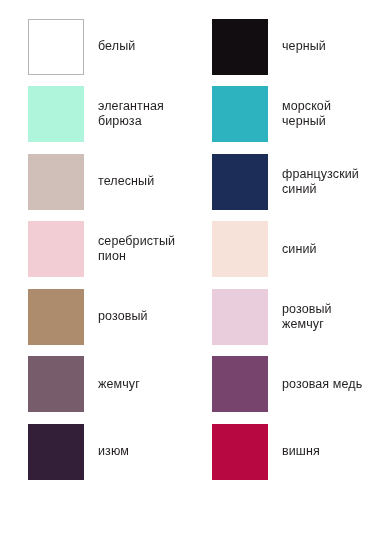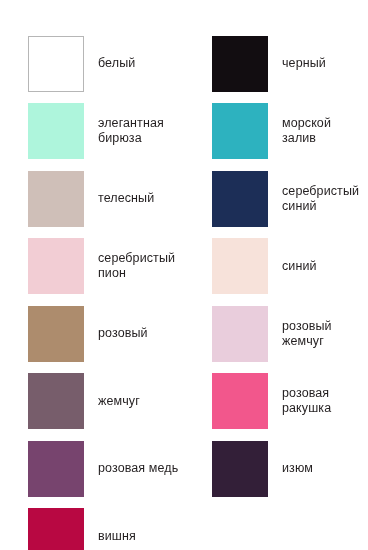--- a/index.html
+++ b/index.html
@@ -15,21 +15,21 @@
   }
 
   .palette {
     width: 368px;
     height: 550px;
     display: grid;
     grid-template-columns: 184px 184px;
     grid-auto-rows: 67.5px;
     align-content: start;
     box-sizing: border-box;
-    padding-top: 30px;
+    padding-top: 13px;
   }
 
   .swatch-row {
     display: flex;
     align-items: center;
     box-sizing: border-box;
   }
 
   .chip {
     width: 56px;
@@ -64,29 +64,29 @@
     <div class="swatch-row">
       <div class="chip" style="background-color: rgb(18, 13, 17);"></div>
       <div class="chip-label">черный</div>
     </div>
     <div class="swatch-row">
       <div class="chip" style="background-color: rgb(174, 245, 220);"></div>
       <div class="chip-label">элегантная бирюза</div>
     </div>
     <div class="swatch-row">
       <div class="chip" style="background-color: rgb(45, 178, 191);"></div>
-      <div class="chip-label">морской залив</div>
+      <div class="chip-label">морской черный</div>
     </div>
     <div class="swatch-row">
       <div class="chip" style="background-color: rgb(207, 191, 184);"></div>
       <div class="chip-label">телесный</div>
     </div>
     <div class="swatch-row">
       <div class="chip" style="background-color: rgb(28, 46, 87);"></div>
-      <div class="chip-label">серебристый синий</div>
+      <div class="chip-label">французский синий</div>
     </div>
     <div class="swatch-row">
       <div class="chip" style="background-color: rgb(242, 205, 212);"></div>
       <div class="chip-label">серебристый пион</div>
     </div>
     <div class="swatch-row">
       <div class="chip" style="background-color: rgb(247, 226, 218);"></div>
       <div class="chip-label">синий</div>
     </div>
     <div class="swatch-row">
@@ -95,24 +95,20 @@
     </div>
     <div class="swatch-row">
       <div class="chip" style="background-color: rgb(233, 205, 220);"></div>
       <div class="chip-label">розовый жемчуг</div>
     </div>
     <div class="swatch-row">
       <div class="chip" style="background-color: rgb(119, 93, 107);"></div>
       <div class="chip-label">жемчуг</div>
     </div>
     <div class="swatch-row">
-      <div class="chip" style="background-color: rgb(242, 87, 140);"></div>
-      <div class="chip-label">розовая ракушка</div>
-    </div>
-    <div class="swatch-row">
       <div class="chip" style="background-color: rgb(119, 68, 110);"></div>
       <div class="chip-label">розовая медь</div>
     </div>
     <div class="swatch-row">
       <div class="chip" style="background-color: rgb(51, 31, 56);"></div>
       <div class="chip-label">изюм</div>
     </div>
     <div class="swatch-row">
       <div class="chip" style="background-color: rgb(184, 8, 66);"></div>
       <div class="chip-label">вишня</div>

